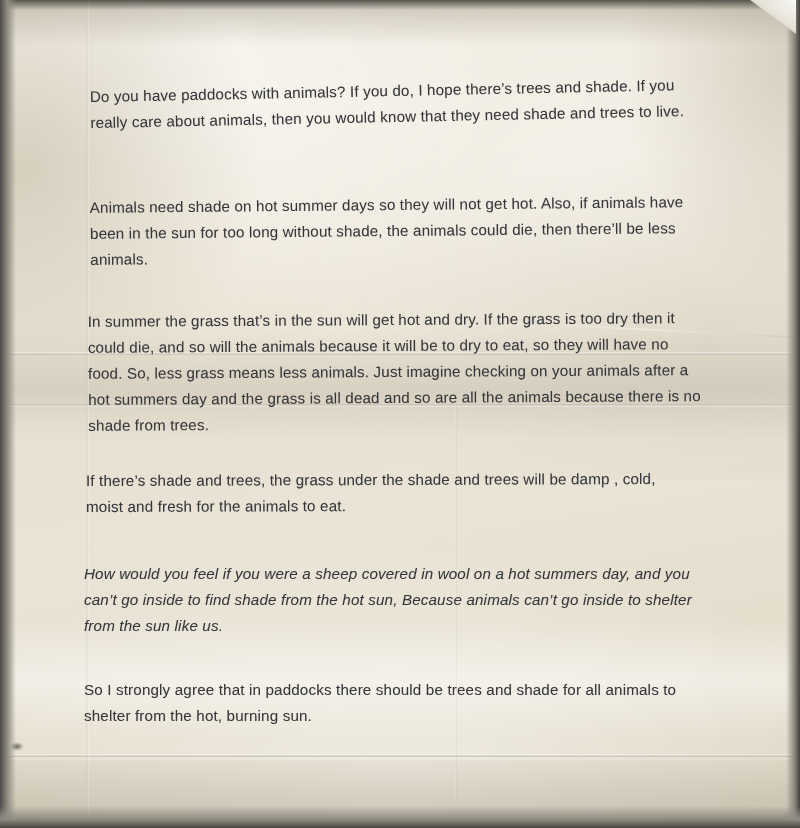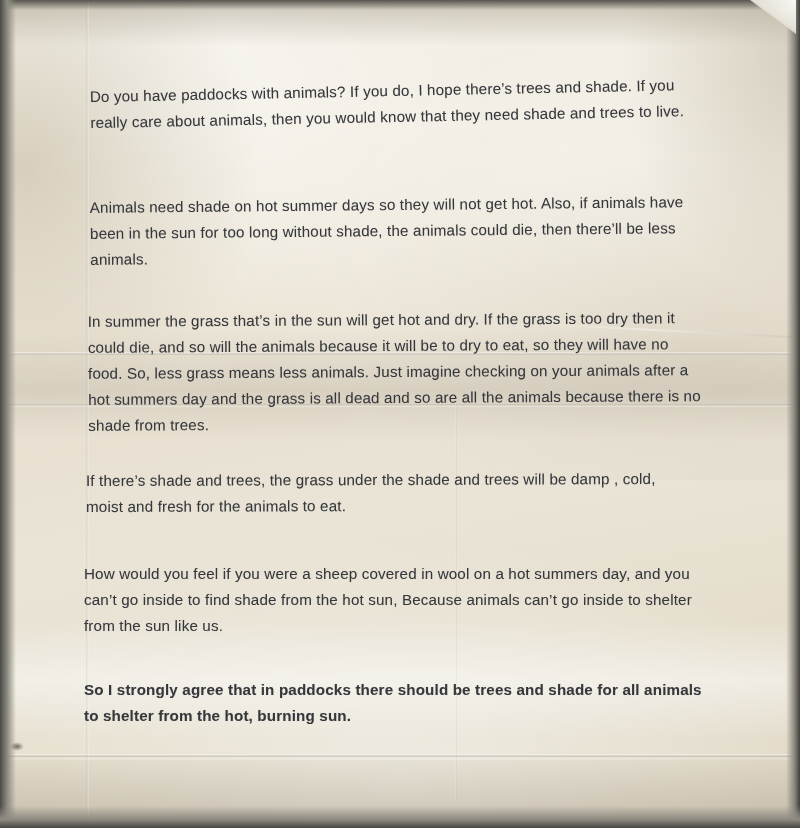--- a/index.html
+++ b/index.html
@@ -98,22 +98,22 @@
     color: #35373b;
     font-size: 15.2px;
     line-height: 26px;
     letter-spacing: 0.15px;
     text-shadow: 0 0 1px rgba(60,62,66,0.18);
   }
   .p1 { left: 90px; top: 63px;  width: 610px; transform: rotate(-1.15deg); }
   .p2 { left: 90px; top: 177px; width: 612px; transform: rotate(-0.55deg); }
   .p3 { left: 88px; top: 292px; width: 616px; transform: rotate(-0.35deg); }
   .p4 { left: 86px; top: 452px; width: 600px; transform: rotate(-0.2deg); }
-  .p5 { left: 84px; top: 546px; width: 630px; transform: rotate(0deg); }
-  .p6 { left: 84px; top: 662px; width: 626px; transform: rotate(0deg); font-weight: bold; }
+  .p5 { left: 84px; top: 546px; width: 630px; transform: rotate(0deg); font-style: italic; }
+  .p6 { left: 84px; top: 662px; width: 626px; transform: rotate(0deg); }
   .sig { left: 84px; top: 730px; width: 300px; transform: rotate(0deg); }
 </style>
 </head>
 <body>
 
 <div id="page">
 
   <div class="paper"></div>
 
   <div class="shade s1"></div>

